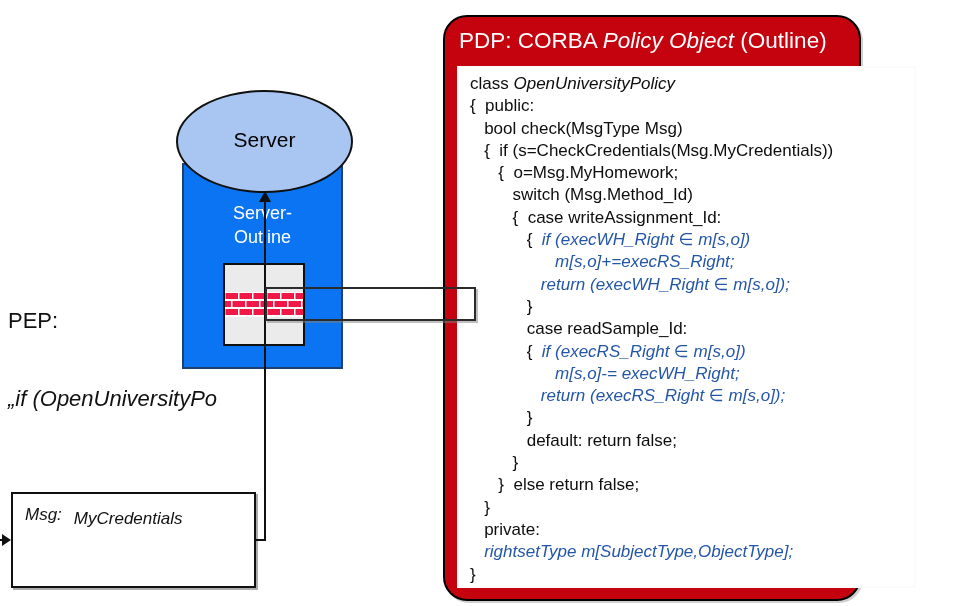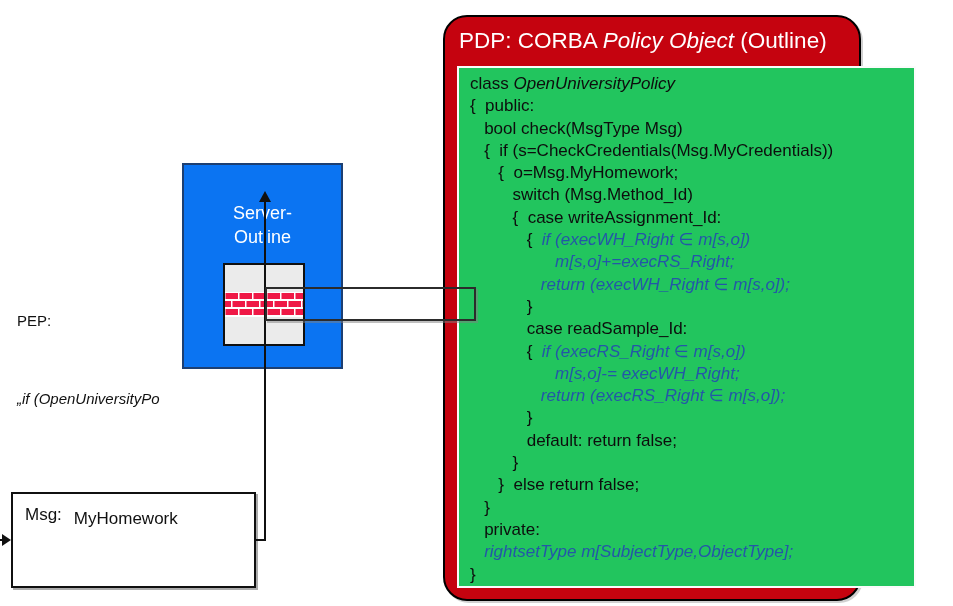--- a/index.html
+++ b/index.html
@@ -38,31 +38,31 @@
     border-bottom:11px solid #101010;
   }
   .msg-connector{left:256px;top:539px;width:10px;height:2px;background:#101010;z-index:4;}
   .link-rect{
     left:265px;top:287px;width:211px;height:34px;box-sizing:border-box;
     border:2px solid #2b2b2b;background:transparent;z-index:6;
     box-shadow:2px 2px 0 rgba(128,128,128,.5);
   }
 
   
-  .pep-text{left:17px;top:256px;z-index:7;font-size:15px;line-height:26px;white-space:pre;}
+  .pep-text{left:8px;top:256px;z-index:7;font-size:22px;line-height:26px;white-space:pre;}
   .pep-text .it{font-style:italic;}
   .on-blue{color:#ffffff;}
 
   
   .msg-box{
     left:11px;top:492px;width:245px;height:96px;background:#ffffff;
     border:2px solid #101010;box-sizing:border-box;z-index:2;
     box-shadow:2px 2px 0 #ababab;
     display:flex;gap:12px;padding:11px 0 0 12px;
-    font-size:17px;
+    font-style:italic;font-size:17px;
   }
   .msg-items div{line-height:27px;}
   .msg-arrow-line{left:0;top:539px;width:5px;height:2px;background:#101010;z-index:3;}
   .msg-arrowhead{
     left:2px;top:534px;width:0;height:0;z-index:3;
     border-top:6px solid transparent;border-bottom:6px solid transparent;
     border-left:9px solid #101010;
   }
 
   
@@ -70,34 +70,37 @@
     left:443px;top:15px;width:418px;height:586px;box-sizing:border-box;
     background:#c5030f;border:2px solid #000;border-radius:24px;z-index:5;
     box-shadow:2px 2px 0 rgba(150,150,150,.45);
   }
   .pdp-title{
     position:absolute;left:14px;top:11px;color:#ffffff;font-size:22.5px;white-space:pre;
   }
   .pdp-title .it{font-style:italic;}
   .code-box{
     position:absolute;left:12px;top:49px;width:459px;height:522px;box-sizing:border-box;
-    background:#22c55e;border:2px solid #fbfbfb;
+    background:#ffffff;border:2px solid #fbfbfb;
   }
   .code{padding:5px 0 0 11px;font-size:17px;line-height:22.3px;white-space:pre;color:#0d0d0d;}
   .seg-p{font-style:normal;}
   .seg-i{font-style:italic;}
   .seg-b{font-style:italic;color:#2456a8;text-align:right;}
 </style>
 </head>
 <body>
 
 <div class="stage">
 
   <div class="abs server-box"></div>
 
+  <div class="abs server-ellipse">
+    <span class="server-label">Server</span>
+  </div>
 
   <div class="abs skeleton-label"><span>Server-</span><br><span>Outline</span></div>
 
   <div class="abs firewall-box">
     <svg width="78" height="25">
       <defs>
         <pattern id="bk" width="14" height="16" patternUnits="userSpaceOnUse">
           <rect x="0" y="0" width="14" height="16" fill="#ffffff"></rect>
           <rect x="0.5" y="1" width="12.5" height="6" fill="#ef1846"></rect>
           <rect x="-6.5" y="9" width="12.5" height="6" fill="#ef1846"></rect>
@@ -117,21 +120,21 @@
     <div class="it"><span>„if (OpenUniversityPo</span><span class="on-blue">licy.</span></div>
   </div>
 
   <div class="abs link-rect"></div>
 
   <div class="abs msg-arrow-line"></div>
   <div class="abs msg-arrowhead"></div>
   <div class="abs msg-box">
     <div>Msg:</div>
     <div class="msg-items">
-      <div>MyHomework</div>
+      <div>MyCredentials</div>
     </div>
   </div>
 
   <div class="abs pdp-panel">
     <div class="pdp-title"><span>PDP: CORBA </span><span class="it">Policy Object</span><span> (Outline)</span></div>
     <div class="code-box">
       <div class="code"><div class="code-line"><span class="seg-p">class </span><span class="seg-i">OpenUniversityPolicy</span></div><div class="code-line"><span class="seg-p">{  public:</span></div><div class="code-line"><span class="seg-p">   bool check(MsgType Msg)</span></div><div class="code-line"><span class="seg-p">   {  if (s=CheckCredentials(Msg.MyCredentials))</span></div><div class="code-line"><span class="seg-p">      {  o=Msg.MyHomework;</span></div><div class="code-line"><span class="seg-p">         switch (Msg.Method_Id)</span></div><div class="code-line"><span class="seg-p">         {  case writeAssignment_Id:</span></div><div class="code-line"><span class="seg-p">            {  </span><span class="seg-b">if (execWH_Right ∈ m[s,o])</span></div><div class="code-line"><span class="seg-p">                  </span><span class="seg-b">m[s,o]+=execRS_Right;</span></div><div class="code-line"><span class="seg-p">               </span><span class="seg-b">return (execWH_Right ∈ m[s,o]);</span></div><div class="code-line"><span class="seg-p">            }</span></div><div class="code-line"><span class="seg-p">            case readSample_Id:</span></div><div class="code-line"><span class="seg-p">            {  </span><span class="seg-b">if (execRS_Right ∈ m[s,o])</span></div><div class="code-line"><span class="seg-p">                  </span><span class="seg-b">m[s,o]-= execWH_Right;</span></div><div class="code-line"><span class="seg-p">               </span><span class="seg-b">return (execRS_Right ∈ m[s,o]);</span></div><div class="code-line"><span class="seg-p">            }</span></div><div class="code-line"><span class="seg-p">            default: return false;</span></div><div class="code-line"><span class="seg-p">         }</span></div><div class="code-line"><span class="seg-p">      }  else return false;</span></div><div class="code-line"><span class="seg-p">   }</span></div><div class="code-line"><span class="seg-p">   private:</span></div><div class="code-line"><span class="seg-p">   </span><span class="seg-b">rightsetType m[SubjectType,ObjectType];</span></div><div class="code-line"><span class="seg-p">}</span></div></div>
     </div>
   </div>
 

